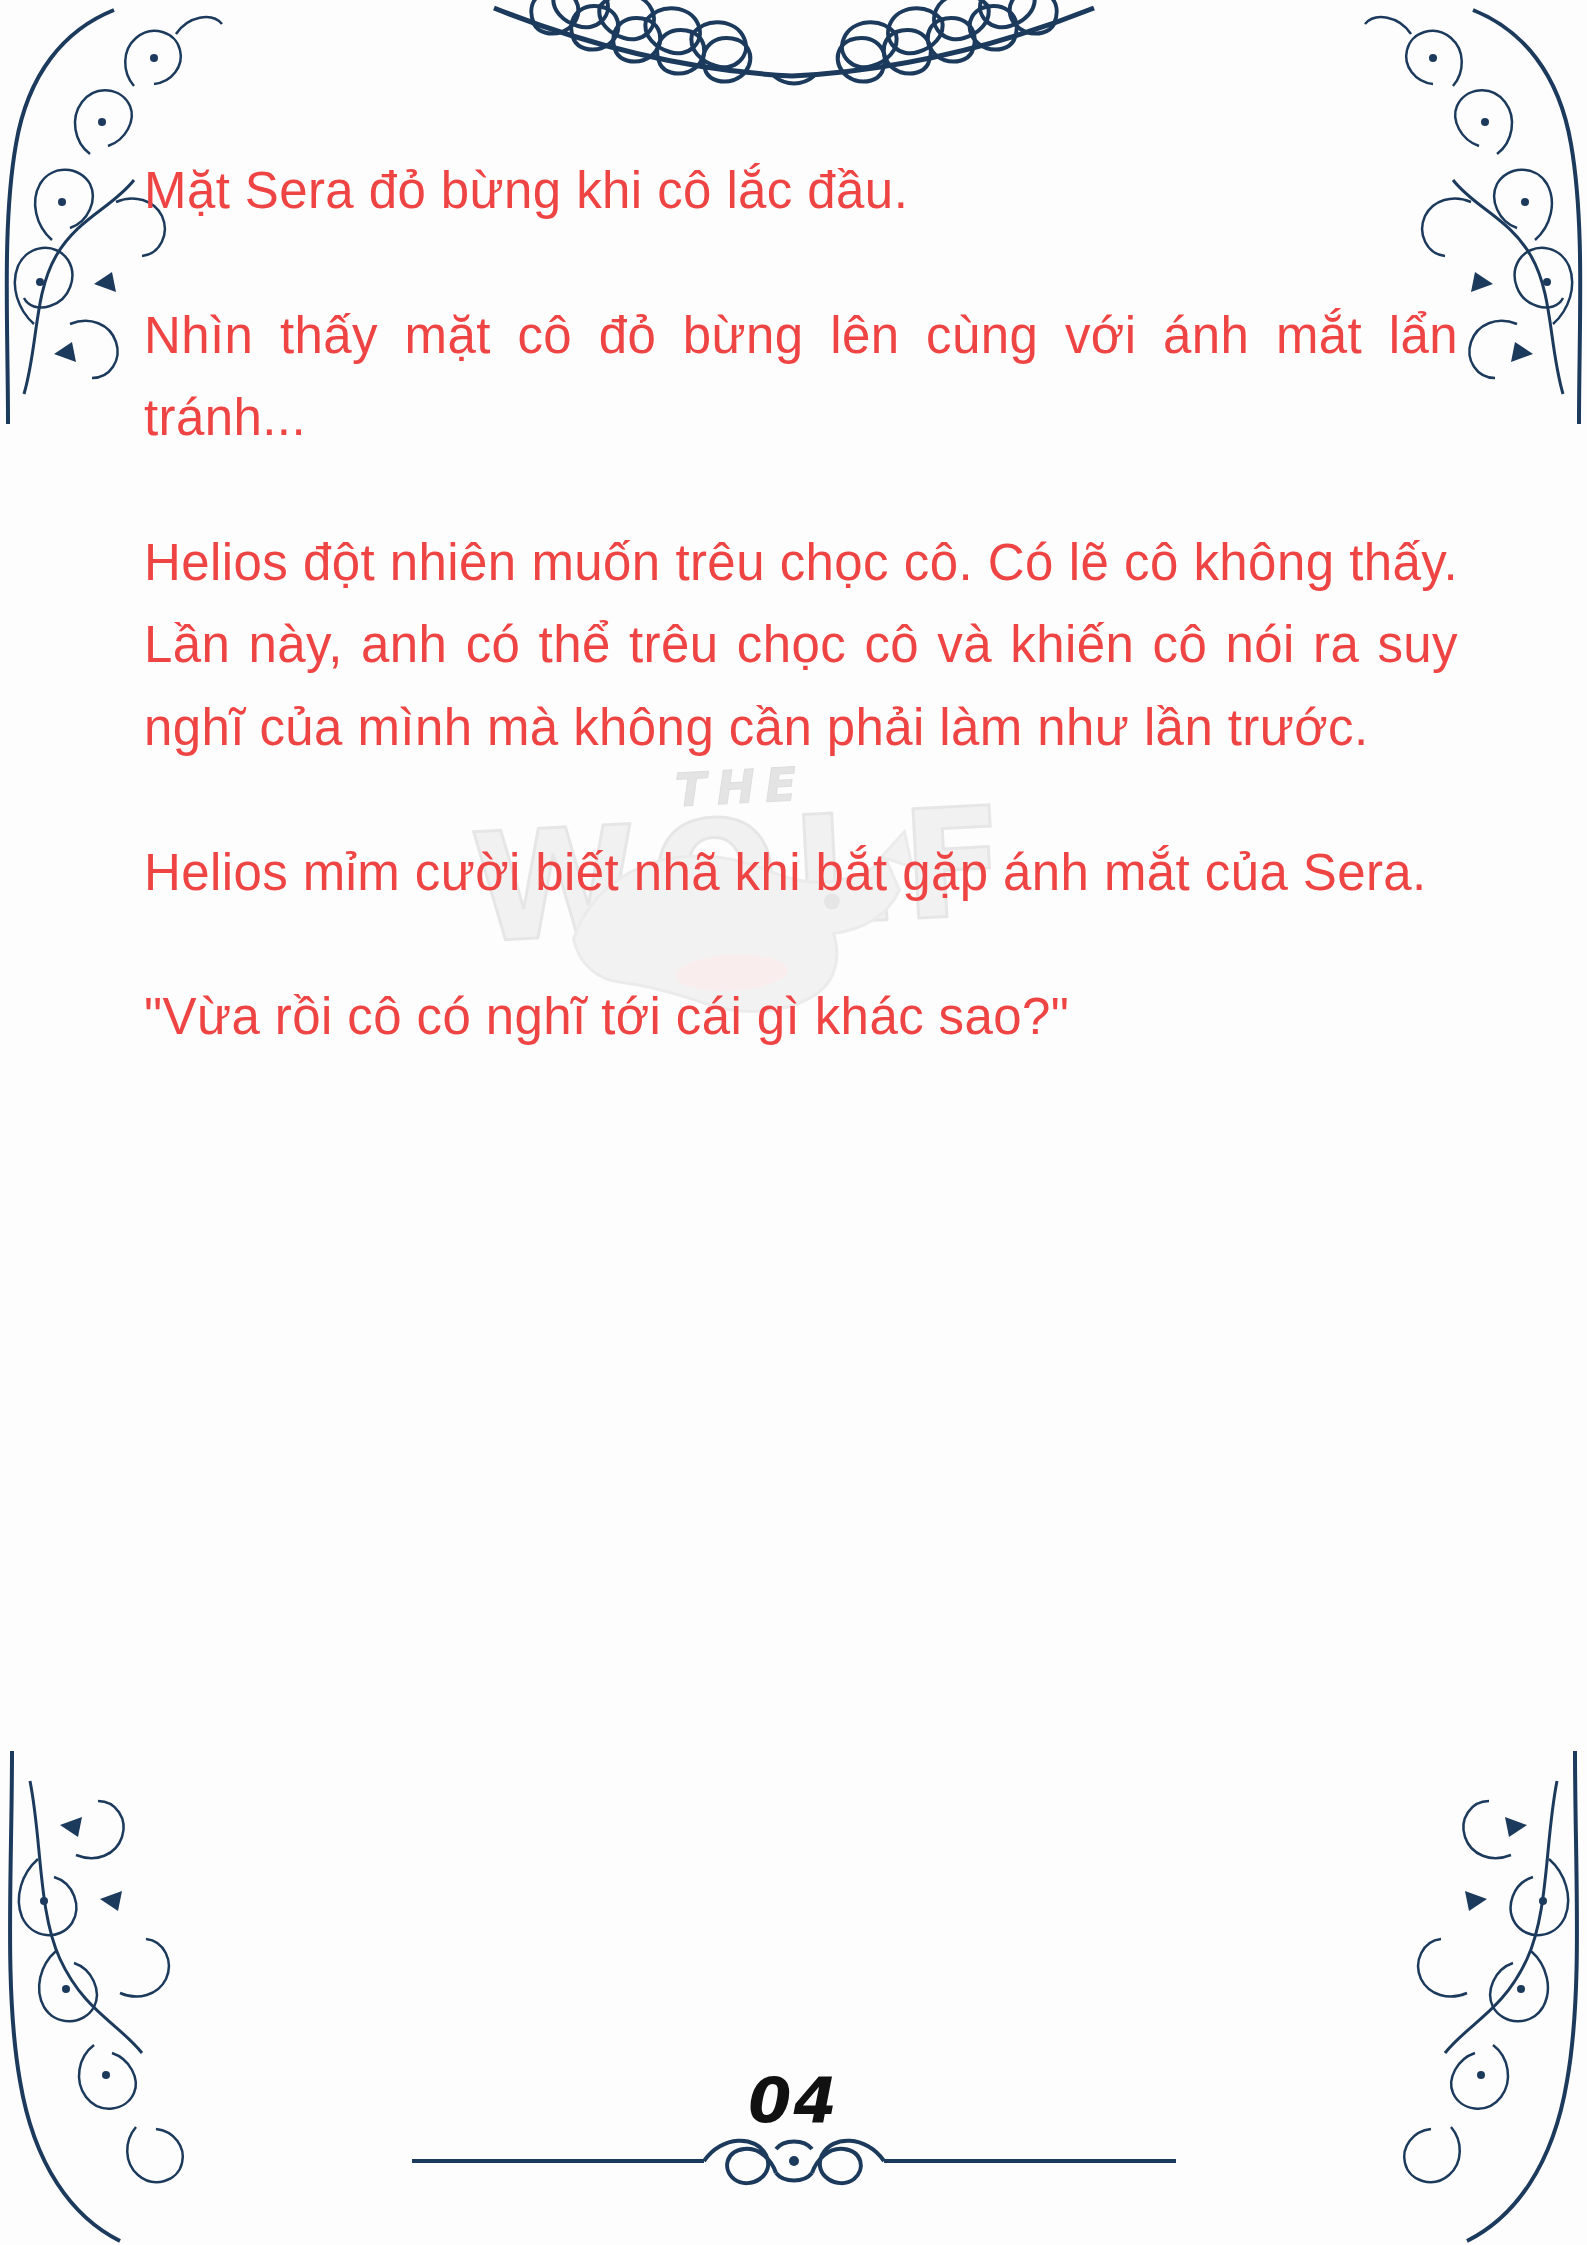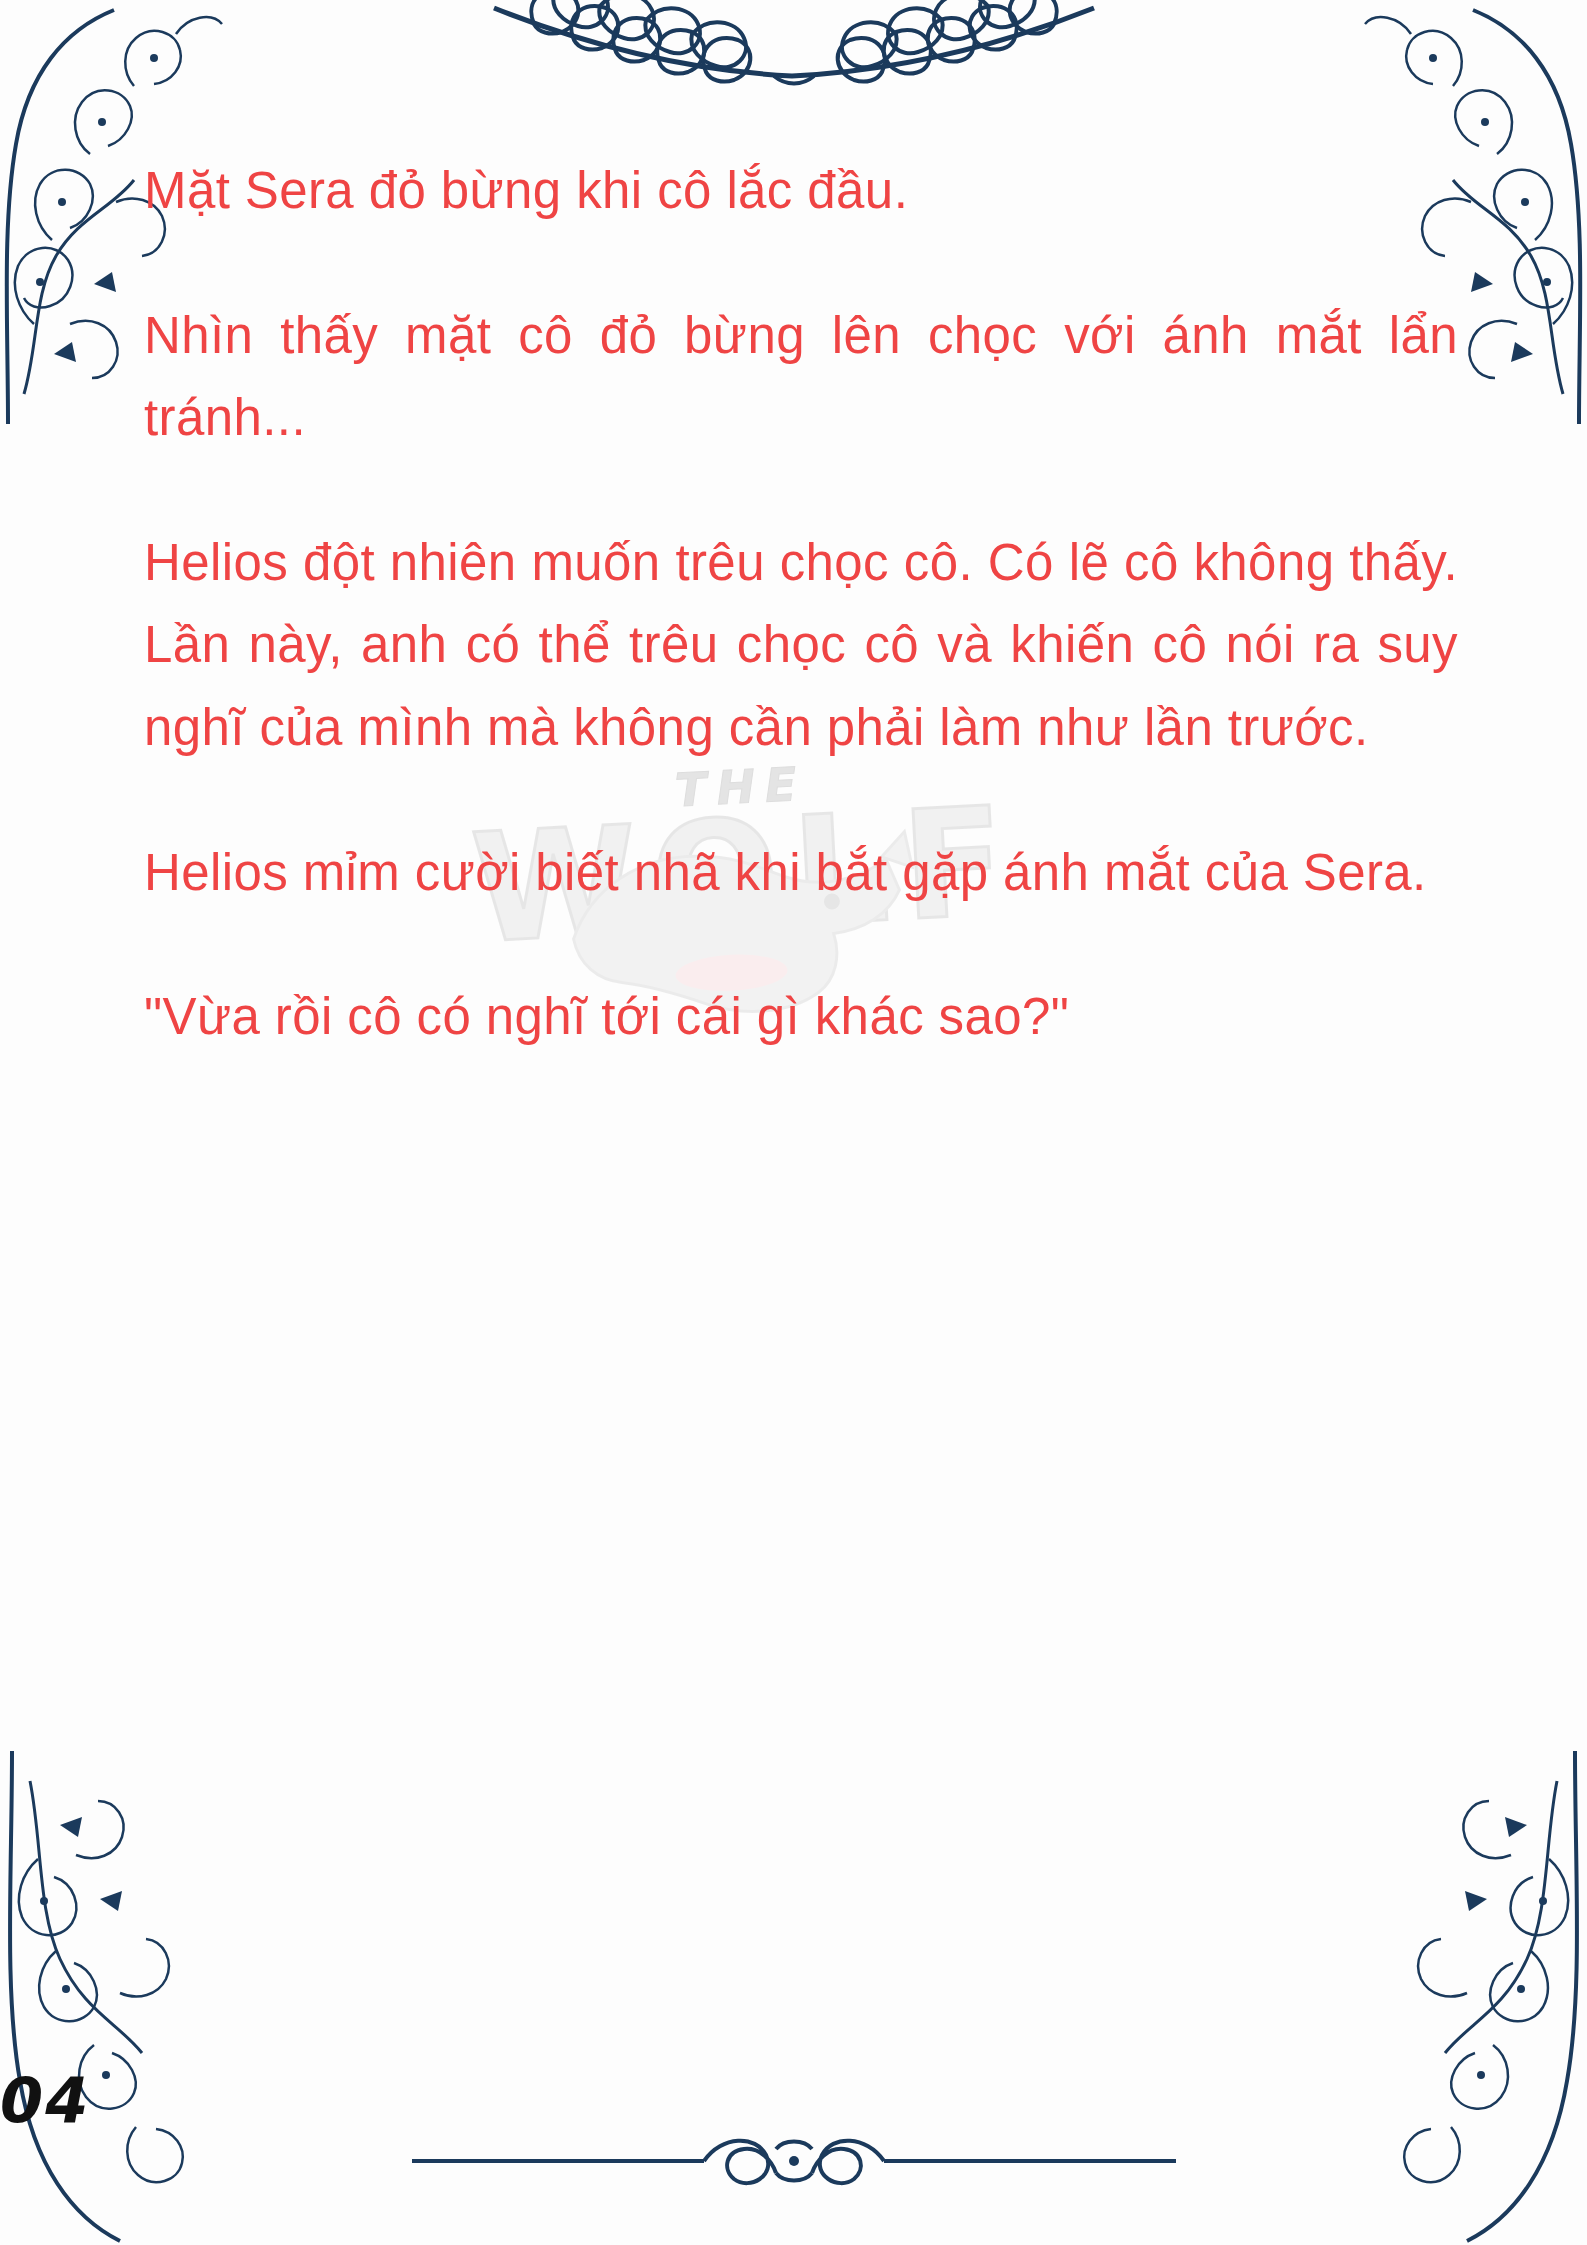--- a/index.html
+++ b/index.html
@@ -88,21 +88,21 @@
     text-justify: inter-word;
     letter-spacing: 0.4px;
   }
   .para:last-child { margin-bottom: 0; }
 
   .page-number {
     position: absolute;
     bottom: 108px;
     left: 0;
     width: 100%;
-    text-align: left;
+    text-align: center;
     font-family: "DejaVu Sans", sans-serif;
     font-weight: bold;
     font-style: italic;
     font-size: 62px;
     letter-spacing: 2px;
     color: #111111;
   }
 </style>
 </head>
 <body>
@@ -232,21 +232,21 @@
       <ellipse cx="196" cy="162" rx="56" ry="18" fill="#f2b8bd" stroke="none"></ellipse>
       <circle cx="300" cy="96" r="8" fill="#9a9a9a" stroke="none"></circle>
       <path d="M352 54 L376 30 L382 66z"></path>
     </svg>
     <div class="wm-the">THE</div>
     <div class="wm-wolf">WOLF</div>
   </div>
 
   <div class="content">
     <p class="para">Mặt Sera đỏ bừng khi cô lắc đầu.</p>
-    <p class="para">Nhìn thấy mặt cô đỏ bừng lên chọc với ánh mắt lẩn tránh...</p>
+    <p class="para">Nhìn thấy mặt cô đỏ bừng lên cùng với ánh mắt lẩn tránh...</p>
     <p class="para">Helios đột nhiên muốn trêu chọc cô. Có lẽ cô không thấy. Lần này, anh có thể trêu chọc cô và khiến cô nói ra suy nghĩ của mình mà không cần phải làm như lần trước.</p>
     <p class="para">Helios mỉm cười biết nhã khi bắt gặp ánh mắt của Sera.</p>
     <p class="para">"Vừa rồi cô có nghĩ tới cái gì khác sao?"</p>
   </div>
 
   <div class="page-number">04</div>
 
 </div>
 
 </body></html>

